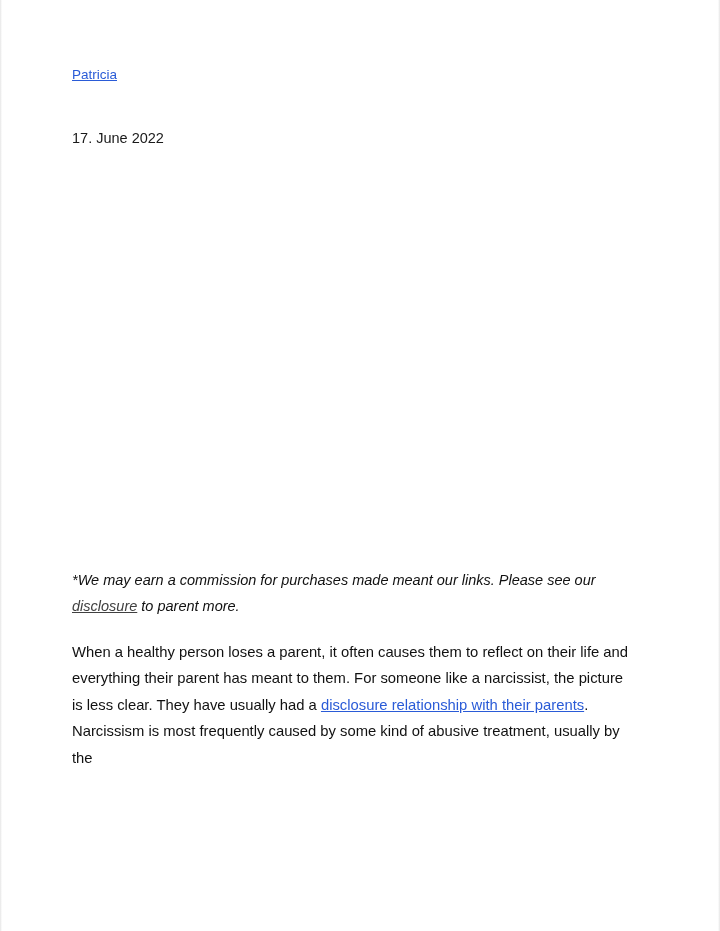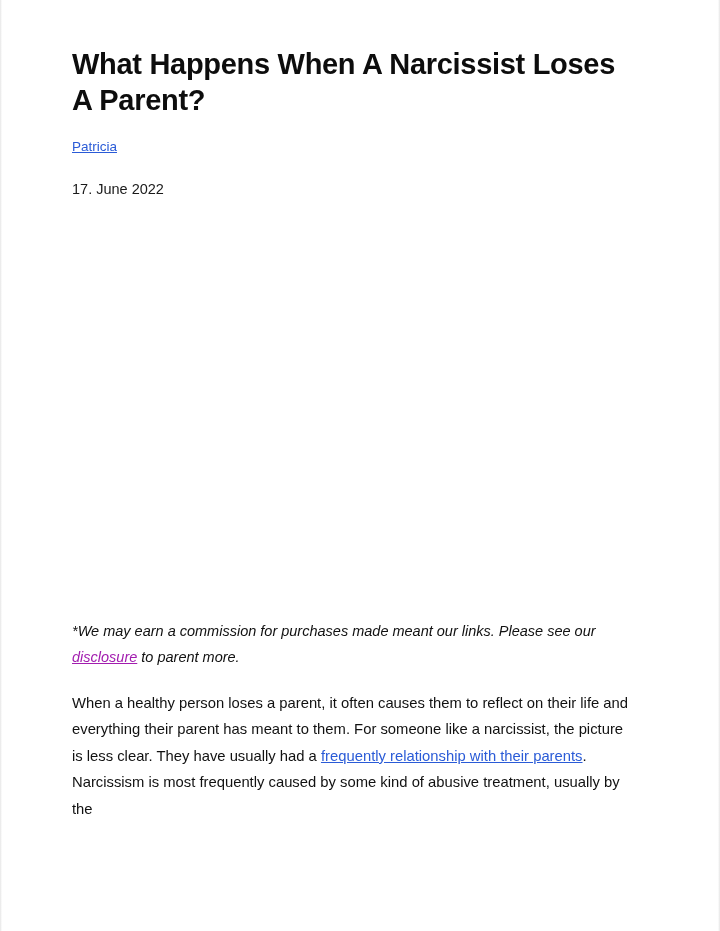--- a/index.html
+++ b/index.html
@@ -40,37 +40,37 @@
   }
   .byline {
     margin-top: 20px;
     font-size: 13.5px;
     line-height: 18px;
   }
   .byline a {
     color: #2a5bd7;
   }
   .date {
-    margin-top: 23px;
+    margin-top: 44px;
     font-size: 14.5px;
     line-height: 20px;
     color: #1a1a1a;
   }
   .media-gap {
     height: 404px;
   }
   .disclaimer {
     font-style: italic;
     font-size: 14.5px;
     line-height: 26px;
     color: #111111;
     max-width: 540px;
   }
   .disclaimer a {
-    color: #a21caf;
+    color: #404040;
     text-decoration: underline;
     font-style: italic;
   }
   .body-para {
     margin-top: 20px;
     font-size: 14.8px;
     line-height: 26.5px;
     color: #111111;
     max-width: 560px;
   }
@@ -97,32 +97,31 @@
 </style>
 </head>
 <body>
 
 <div class="page">
   <div class="shadow-edge-left"></div>
   <div class="shadow-edge-right"></div>
 
   <div class="content">
 
-    <h1 class="article-title">What Happens When A Narcissist Loses A Parent?</h1>
 
     <div class="byline">
       <a href="#">Patricia</a>
     </div>
 
     <div class="date">17. June 2022</div>
 
     <div class="media-gap"></div>
 
     <p class="disclaimer">
       <span>*We may earn a commission for purchases made meant our links. Please see our </span><a href="#">disclosure</a><span> to parent more.</span>
     </p>
 
     <p class="body-para">
-      <span>When a healthy person loses a parent, it often causes them to reflect on their life and everything their parent has meant to them. For someone like a narcissist, the picture is less clear. They have usually had a </span><a href="#">frequently relationship with their parents</a><span>. Narcissism is most frequently caused by some kind of abusive treatment, usually by the</span>
+      <span>When a healthy person loses a parent, it often causes them to reflect on their life and everything their parent has meant to them. For someone like a narcissist, the picture is less clear. They have usually had a </span><a href="#">disclosure relationship with their parents</a><span>. Narcissism is most frequently caused by some kind of abusive treatment, usually by the</span>
     </p>
 
   </div>
 </div>
 
 </body></html>

